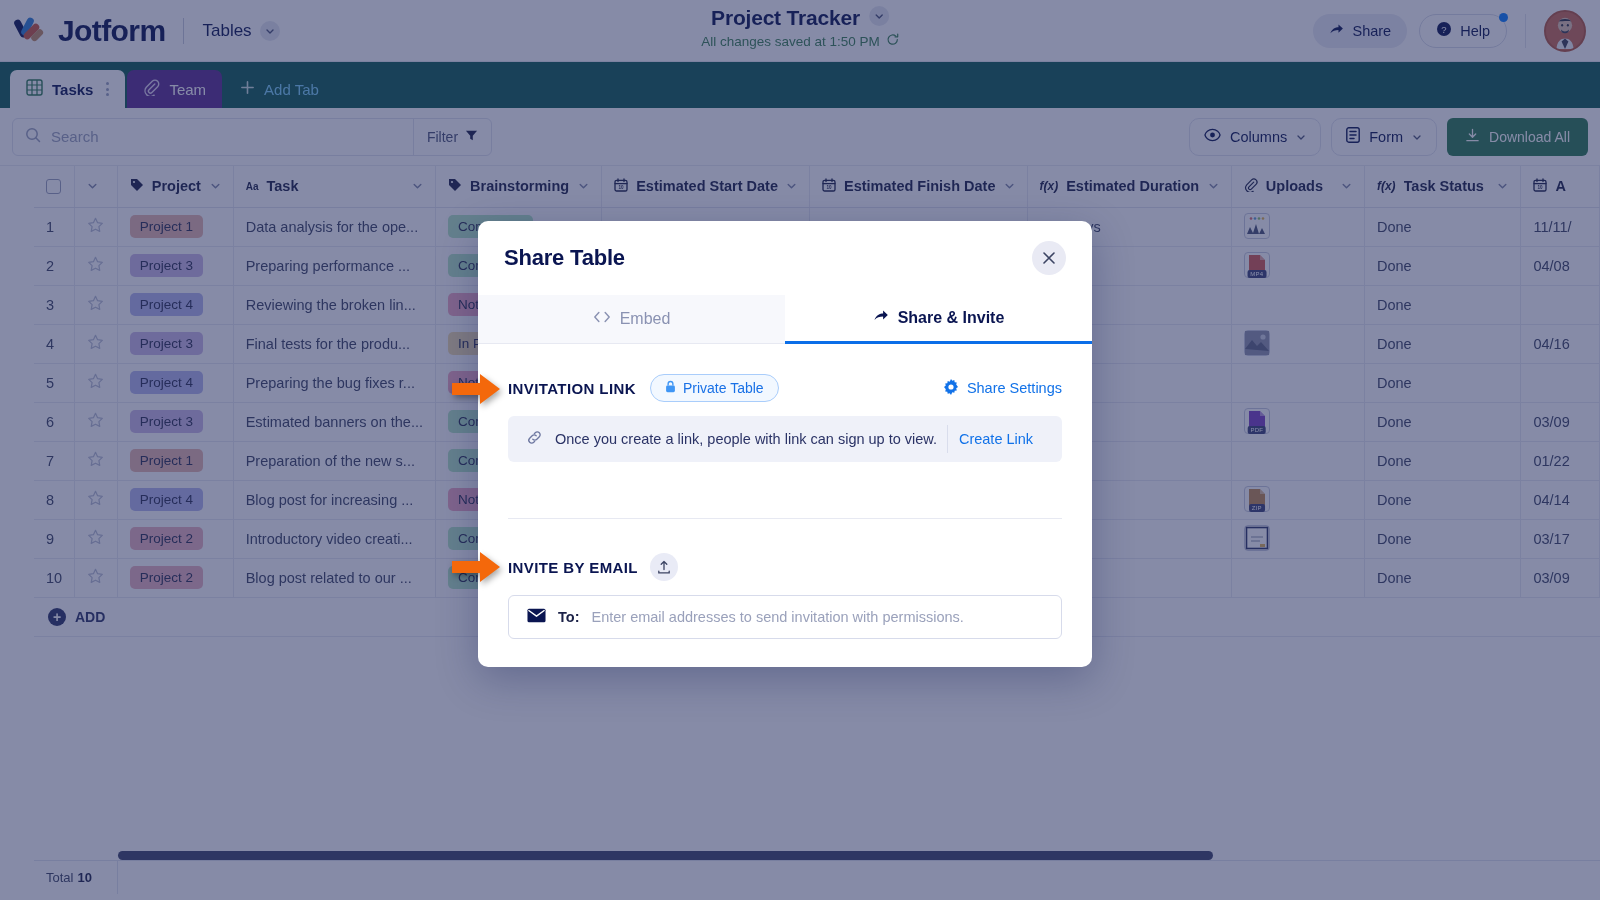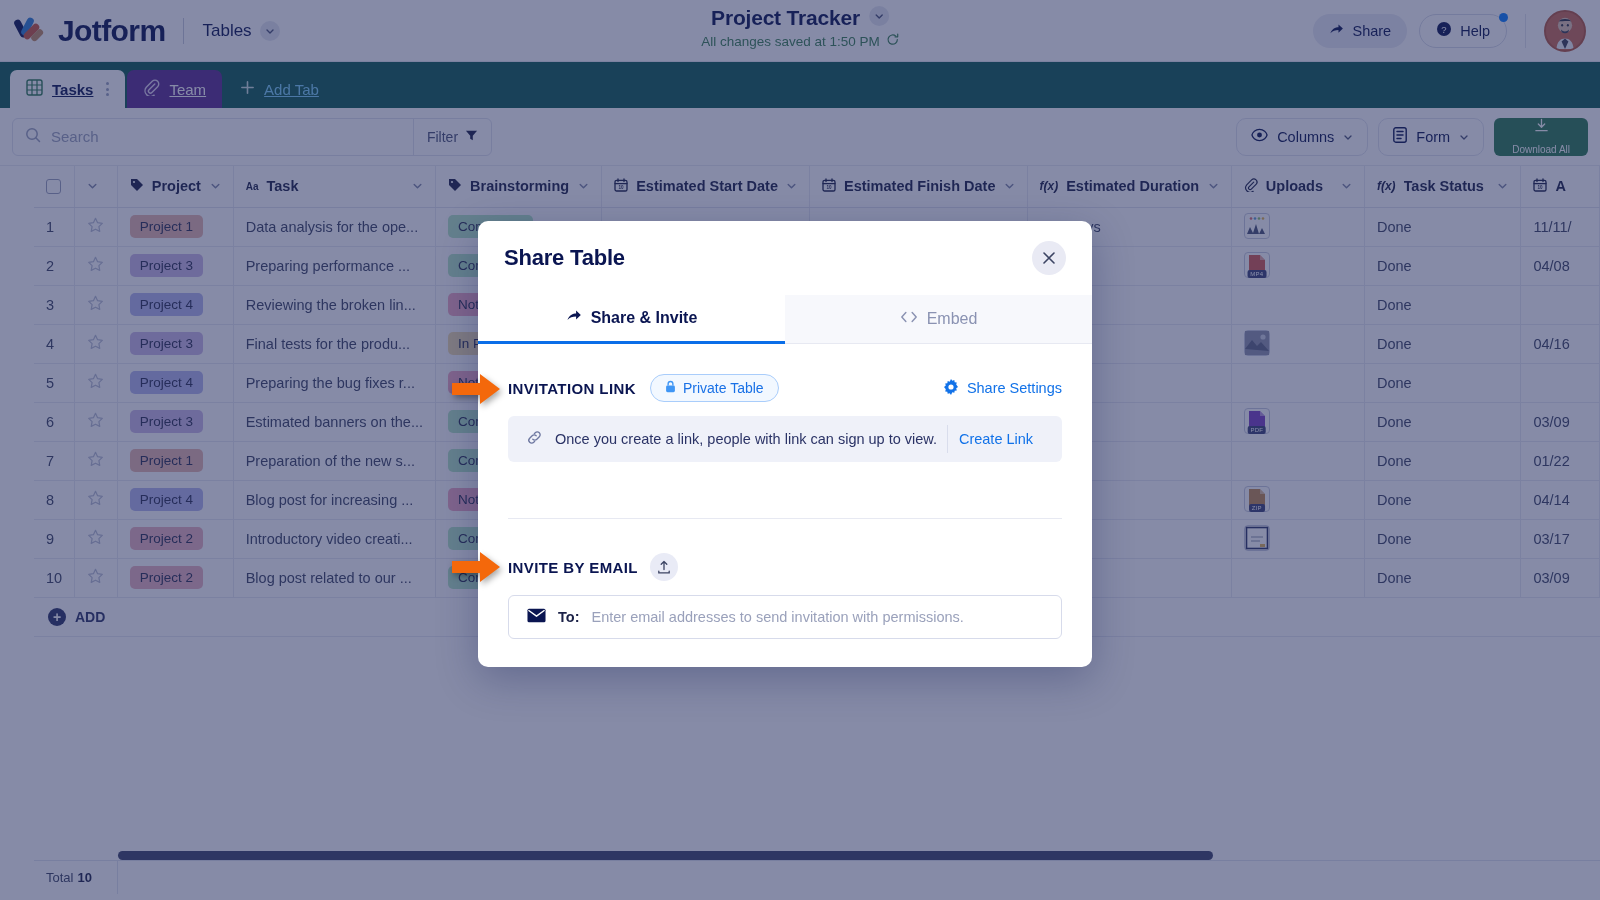--- a/index.html
+++ b/index.html
@@ -58,21 +58,21 @@
     display: flex; align-items: flex-end; justify-content: center;
   }
 
   
   .tabstrip {
     height: 46px; background: #0f5c52; display: flex; align-items: flex-end;
     padding-left: 10px; gap: 2px;
   }
   .tab {
     height: 38px; display: flex; align-items: center; gap: 9px;
-    padding: 0 16px; border-radius: 7px 7px 0 0; font-size: 15px; cursor: pointer; text-decoration: underline;
+    padding: 0 16px; border-radius: 7px 7px 0 0; font-size: 15px; cursor: pointer;
   }
   .tab.active { background: #fff; color: #0a1551; font-weight: 600; }
   .tab.team { background: #5c2d91; color: #fff; }
   .tab.addtab { background: transparent; color: #7dd3fc; }
   .tab .dots { display: flex; flex-direction: column; gap: 2.5px; margin-left: 4px; }
   .tab .dots i { width: 3px; height: 3px; background: #9aa2bd; border-radius: 50%; display: block; }
 
   
   .toolbar {
     height: 58px; background: #fff; display: flex; align-items: center;
@@ -92,22 +92,22 @@
     font-size: 14px; color: #4a5275; cursor: pointer;
   }
   .toolbar-right { margin-left: auto; display: flex; align-items: center; gap: 10px; }
   .tb-btn {
     display: inline-flex; align-items: center; gap: 9px; height: 38px; padding: 0 14px;
     border: 1px solid #dfe2ee; border-radius: 10px; background: #fff;
     font-size: 14.5px; color: #0a1551; cursor: pointer;
   }
   .dl-btn {
     display: inline-flex; align-items: center; gap: 9px; height: 38px; padding: 0 18px;
-    border-radius: 6px; background: #2b7a50; color: #fff; font-size: 10px;
-    border: none; cursor: pointer; flex-direction: column;
+    border-radius: 6px; background: #2b7a50; color: #fff; font-size: 14px;
+    border: none; cursor: pointer;
   }
 
   
   .grid-wrap { position: relative; height: 728px; background: #fff; overflow: hidden; margin-left: 34px; }
   table.grid { border-collapse: collapse; table-layout: fixed; }
   table.grid th, table.grid td {
     border-right: 1px solid #e7e9f2; border-bottom: 1px solid #e7e9f2;
     height: 39px; padding: 0 12px; font-size: 14.5px; color: #3c4463;
     white-space: nowrap; overflow: hidden; text-overflow: ellipsis; text-align: left;
   }
@@ -733,35 +733,35 @@
     <div class="modal-head">
       <span class="modal-title">Share Table</span>
       <span class="modal-close">
         <svg width="14" height="14" viewBox="0 0 14 14">
             <path d="M2 2l10 10M12 2L2 12" stroke="#3c4463" stroke-width="1.6" stroke-linecap="round"></path>
           </svg>
       </span>
     </div>
 
     <div class="modal-tabs">
+      <div class="mtab idle">
+        <span>
+          <svg width="18" height="14" viewBox="0 0 20 14">
+              <path d="M6.5 2L2 7l4.5 5M13.5 2L18 7l-4.5 5" stroke="#8a92b2" stroke-width="1.6" fill="none" stroke-linecap="round" stroke-linejoin="round"></path>
+            </svg>
+        </span>
+        <span>Embed</span>
+      </div>
       <div class="mtab active">
         <span>
           <svg width="16" height="16" viewBox="0 0 16 16">
               <path d="M1.5 12c1.6-5 5.4-6.4 8.6-6.5V2.6L14.8 7l-4.7 4.4V8.6C6.6 8.6 3.7 9.6 1.5 12z" fill="#0a1551"></path>
             </svg>
         </span>
         <span>Share &amp; Invite</span>
-      </div>
-      <div class="mtab idle">
-        <span>
-          <svg width="18" height="14" viewBox="0 0 20 14">
-              <path d="M6.5 2L2 7l4.5 5M13.5 2L18 7l-4.5 5" stroke="#8a92b2" stroke-width="1.6" fill="none" stroke-linecap="round" stroke-linejoin="round"></path>
-            </svg>
-        </span>
-        <span>Embed</span>
       </div>
     </div>
 
     <div class="modal-body">
       <div class="sect-head">
         <span class="sect-title">INVITATION LINK</span>
         <span class="priv-pill">
           <span>
             <svg width="11" height="13" viewBox="0 0 12 14">
                 <rect x="1.2" y="6" width="9.6" height="7.2" rx="1.6" fill="#3f96f5"></rect>

